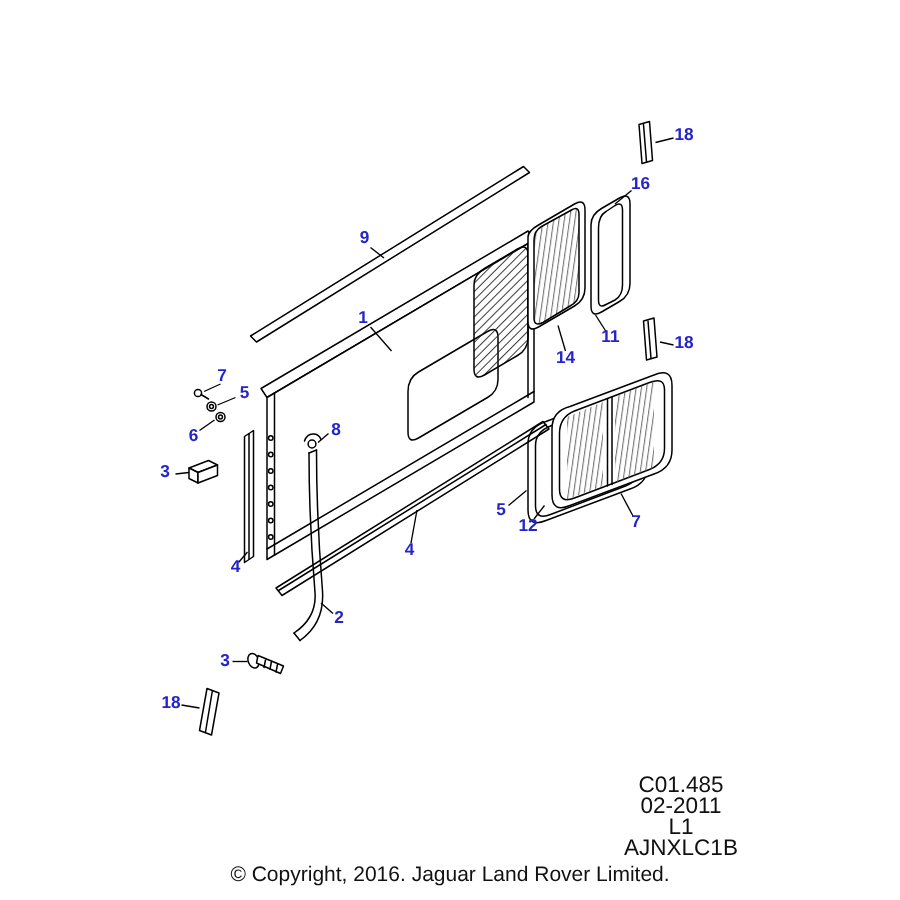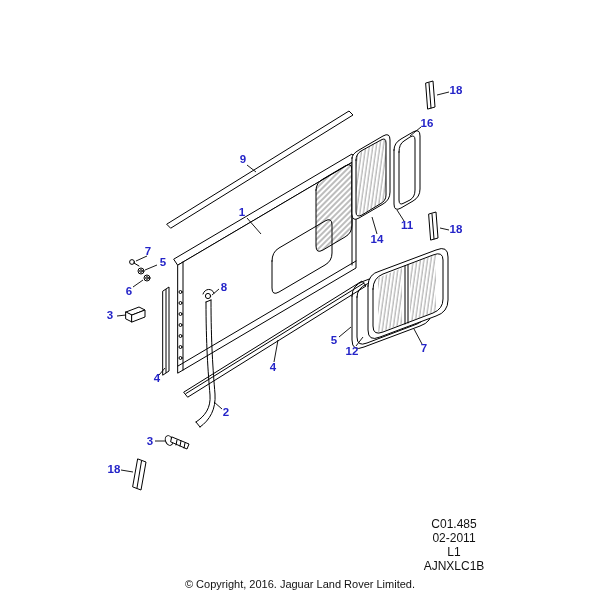--- a/index.html
+++ b/index.html
@@ -8,25 +8,25 @@
     font-family:"Liberation Sans",sans-serif;overflow:hidden;margin:0 auto;
   }
   .art{position:absolute;left:0;top:0;width:600px;height:600px;}
   .callout{
     position:absolute;transform:translate(-50%,-50%);
     color:var(--callout-color,#2424c8);
     font-weight:700;font-size:11.5px;line-height:1;white-space:nowrap;
   }
   .footer-block{
     position:absolute;left:416px;top:517px;width:76px;text-align:center;
-    font-size:12px;line-height:14px;color:#111111;
+    font-size:15px;line-height:14px;color:#111111;
   }
   .copyright{
     position:absolute;left:0;right:0;bottom:10px;text-align:center;
-    font-size:11px;color:#111111;
+    font-size:14px;color:#111111;
   }
 </style>
 </head>
 <body>
 
 <div class="stage">
 
   <svg class="art" viewBox="0 0 600 600">
     <defs>
       <pattern id="hatchDiag" width="4" height="4" patternUnits="userSpaceOnUse" patternTransform="rotate(45)">

